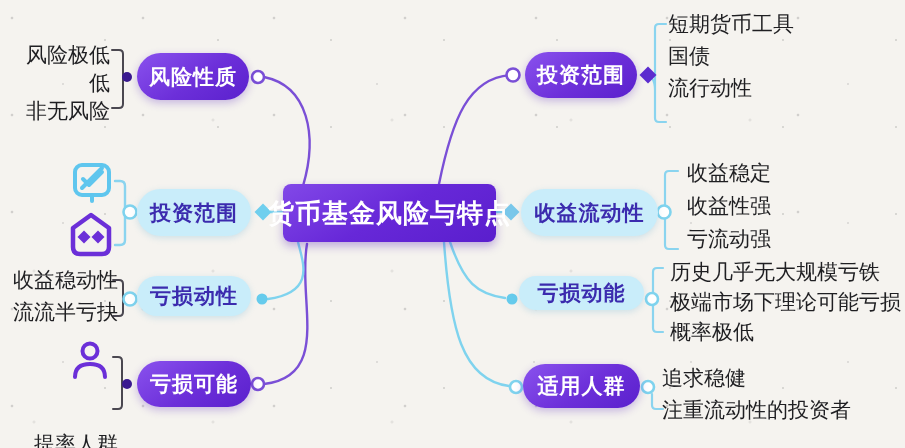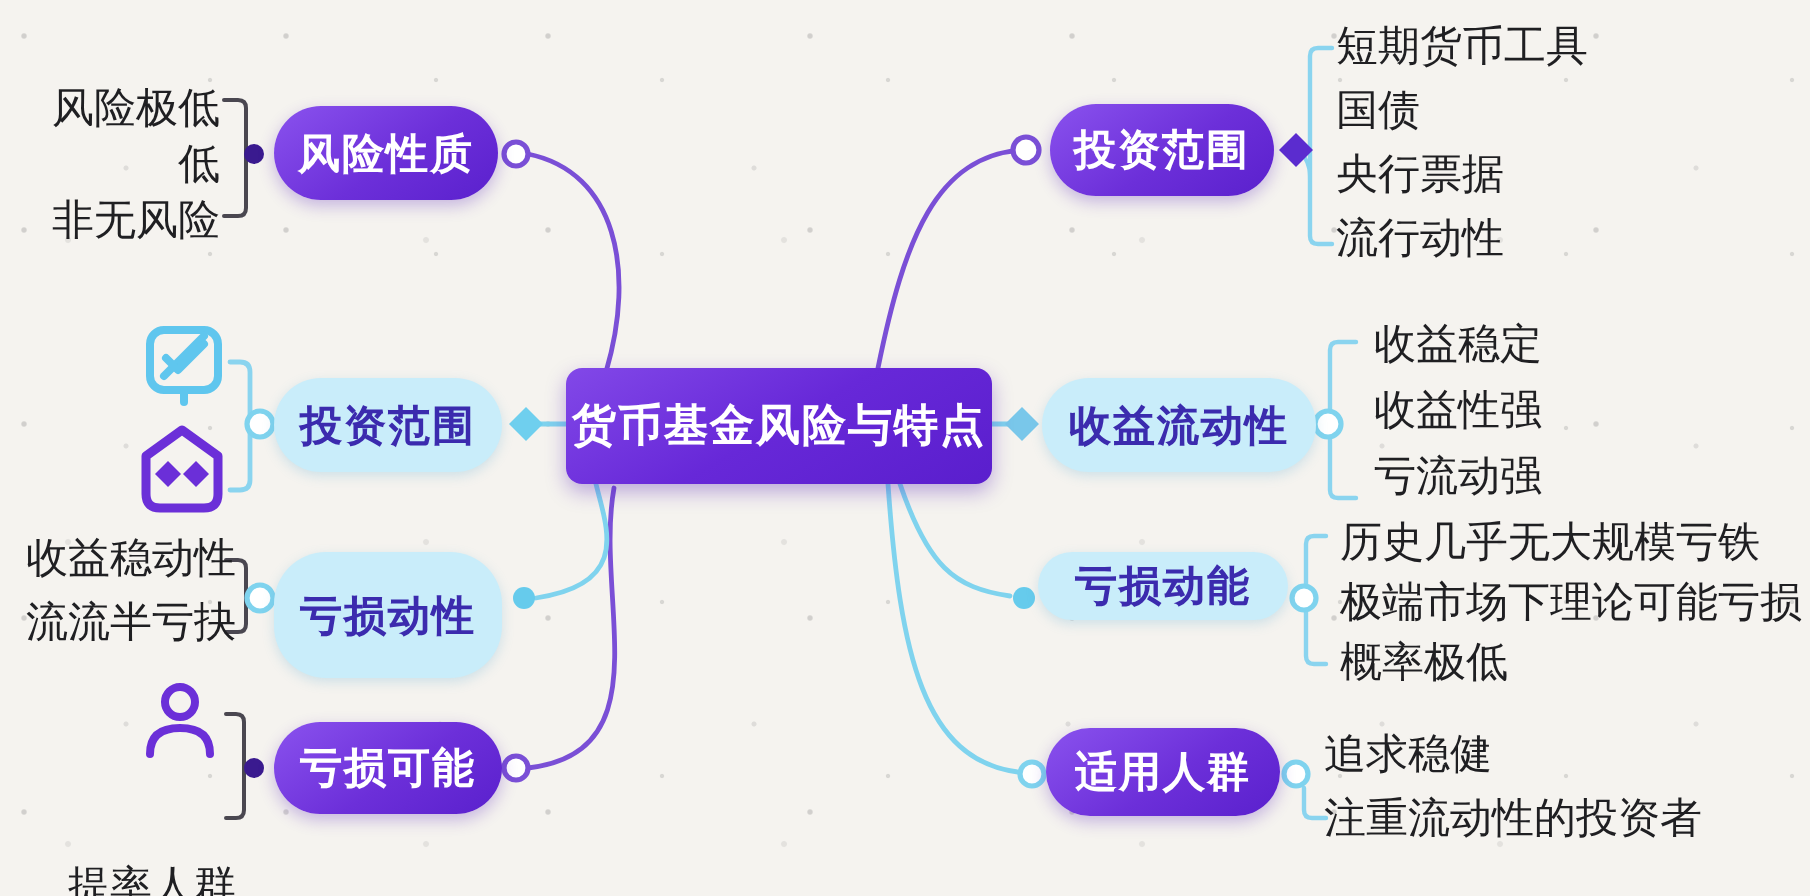--- a/index.html
+++ b/index.html
@@ -22,21 +22,21 @@
   }
   .pill.purple{
     background:linear-gradient(145deg,#8a52ee 0%,#6c2fd9 55%,#5a20cd 100%);
     color:#ffffff;box-shadow:0 3px 8px rgba(90,40,190,.30);
   }
   .pill.cyan{
     background:#c9edfa;color:#3b2bae;box-shadow:0 2px 6px rgba(90,170,210,.25);
   }
   .center-node{
     position:absolute;display:flex;align-items:center;justify-content:center;
-    border-radius:8px;font-weight:800;font-size:22px;letter-spacing:1px;
+    border-radius:8px;font-weight:800;font-size:26px;letter-spacing:1px;
     background:linear-gradient(150deg,#8248e8 0%,#6728d8 50%,#5a1ecd 100%);
     color:#fff;box-shadow:0 4px 10px rgba(80,30,180,.35);white-space:nowrap;cursor:pointer;
   }
   .side-text{
     position:absolute;color:#1f1f22;font-size:21px;white-space:nowrap;
   }
   .side-text.right-align{text-align:right;}
   .side-text div{height:var(--lh);line-height:var(--lh);}
   .icon{position:absolute;}
 </style>
@@ -101,21 +101,21 @@
 
   <svg class="icon" style="left:68px;top:340px;" width="44" height="42" viewBox="0 0 44 42">
     <circle cx="22" cy="11" r="7.5" fill="none" stroke="#6b2fd8" stroke-width="4"></circle>
     <path d="M7,37 q0,-13 15,-13 q15,0 15,13" fill="none" stroke="#6b2fd8" stroke-width="4" stroke-linecap="round"></path>
   </svg>
 
   <div class="center-node" style="left:283px;top:184px;width:213px;height:58px;">货币基金风险与特点</div>
 
   <div class="pill purple" style="left:137px;top:53px;width:112px;height:47px;text-align:right;">风险性质</div>
   <div class="pill cyan" style="left:137px;top:189px;width:114px;height:47px;">投资范围</div>
-  <div class="pill cyan" style="left:137px;top:276px;width:114px;height:63px;">亏损动性</div>
+  <div class="pill cyan" style="left:137px;top:276px;width:114px;height:40px;">亏损动性</div>
   <div class="pill purple" style="left:137px;top:361px;width:114px;height:46px;">亏损可能</div>
 
   <div class="pill purple" style="left:525px;top:52px;width:112px;height:46px;">投资范围</div>
   <div class="pill cyan" style="left:521px;top:189px;width:137px;height:47px;">收益流动性</div>
   <div class="pill cyan" style="left:519px;top:276px;width:125px;height:34px;">亏损动能</div>
   <div class="pill purple" style="left:523px;top:364px;width:117px;height:44px;">适用人群</div>
 
   <div class="side-text right-align" style="left:0;top:41px;width:110px;--lh:28px;">
     <div>风险极低</div>
     <div>低</div>
@@ -127,21 +127,20 @@
     <div>流流半亏抉</div>
   </div>
 
   <div class="side-text right-align" style="left:0;top:383px;width:118px;margin-top:47px;--lh:28px;">
     <div>提率人群</div>
   </div>
 
   <div class="side-text" style="left:668px;top:8px;--lh:32px;">
     <div>短期货币工具</div>
     <div>国债</div>
-    <div>央行票据</div>
     <div>流行动性</div>
   </div>
 
   <div class="side-text" style="left:687px;top:156px;--lh:33px;">
     <div>收益稳定</div>
     <div>收益性强</div>
     <div>亏流动强</div>
   </div>
 
   <div class="side-text" style="left:670px;top:257px;--lh:30px;">

